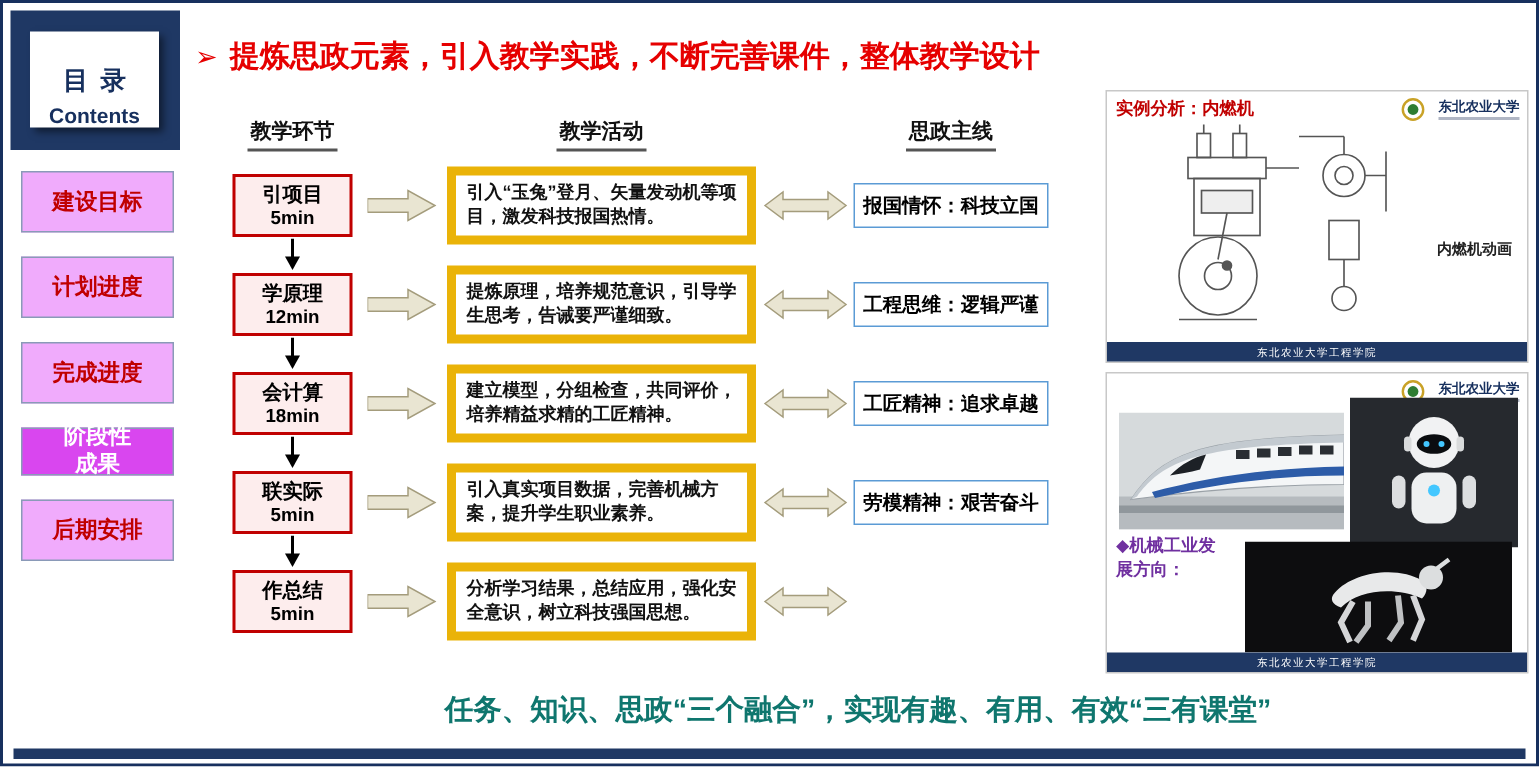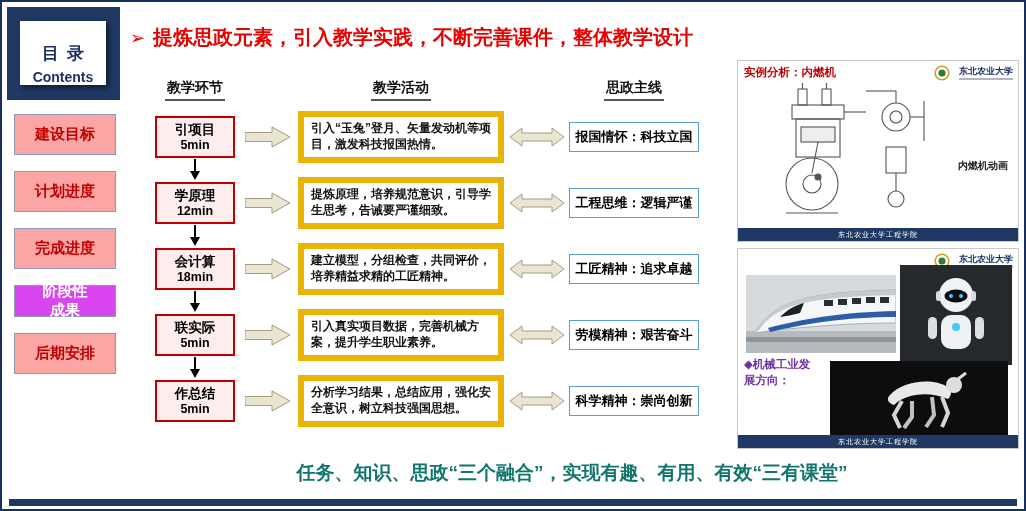--- a/index.html
+++ b/index.html
@@ -14,21 +14,21 @@
   .toc-block { position:absolute; left:5px; top:5px; width:113px; height:93px; background:#1f3864; }
   .toc-card  { position:absolute; left:13px; top:14px; width:86px; height:64px; background:#fff;
                box-shadow:3px 3px 5px rgba(0,0,0,.5);
                display:flex; flex-direction:column; align-items:center; justify-content:flex-end; gap:4px; }
   .toc-cn { color:#17305e; font-weight:bold; font-size:17px; letter-spacing:8px; padding-left:8px; }
   .toc-en { color:#17305e; font-weight:bold; font-size:14px; }
 
   
   .sidebar { position:absolute; left:12px; top:112px; width:102px; }
   .side-item { box-sizing:border-box; width:100%; height:41px; margin-bottom:16px;
-               border:1px solid #8a9ab8; background:#fca5a5; cursor:pointer;
+               border:1px solid #8a9ab8; background:#f0abfc; cursor:pointer;
                display:flex; align-items:center; justify-content:center; text-align:center;
                color:#c00000; font-weight:bold; font-size:15px; }
   .side-item.active { height:32px; background:#d946ef; color:#fff; padding:0 21px; line-height:1.25; }
 
   
   .title { position:absolute; left:128px; top:22px; width:660px; white-space:nowrap;
            color:#e60000; font-weight:bold; font-size:20px; }
   .bullet { margin-right:8px; font-size:18px; }
   .tagline { position:absolute; left:130px; top:458px; width:880px; text-align:center; white-space:nowrap;
              color:#0f766e; font-weight:bold; font-size:19px; }
@@ -241,23 +241,20 @@
             <polygon points="0,6.5 27,6.5 27,1 45,11 27,21 27,15.5 0,15.5" fill="#e9e5d2" stroke="#a49c7c"></polygon>
           </svg>
         </div>
       <div class="cell c3">
           <div class="activity-box">分析学习结果，总结应用，强化安全意识，树立科技强国思想。</div>
         </div>
       <div class="cell c4">
           <svg width="56" height="22" viewBox="0 0 56 22">
             <polygon points="1,11 13,2 13,7 43,7 43,2 55,11 43,20 43,15 13,15 13,20" fill="#e9e5d2" stroke="#a49c7c"></polygon>
           </svg>
-        </div>
-      <div class="cell c5">
-          <div class="theme-box">科学精神：崇尚创新</div>
         </div>
     </div>
   </div>
 
   <div class="card card1">
     <div class="case-label">实例分析：内燃机</div>
     <div class="logo">
       <svg width="16" height="16" viewBox="0 0 20 20">
           <circle cx="10" cy="10" r="8.5" fill="none" stroke="#c9a227" stroke-width="2"></circle>
           <circle cx="10" cy="10" r="4.5" fill="#2e7d32"></circle>

